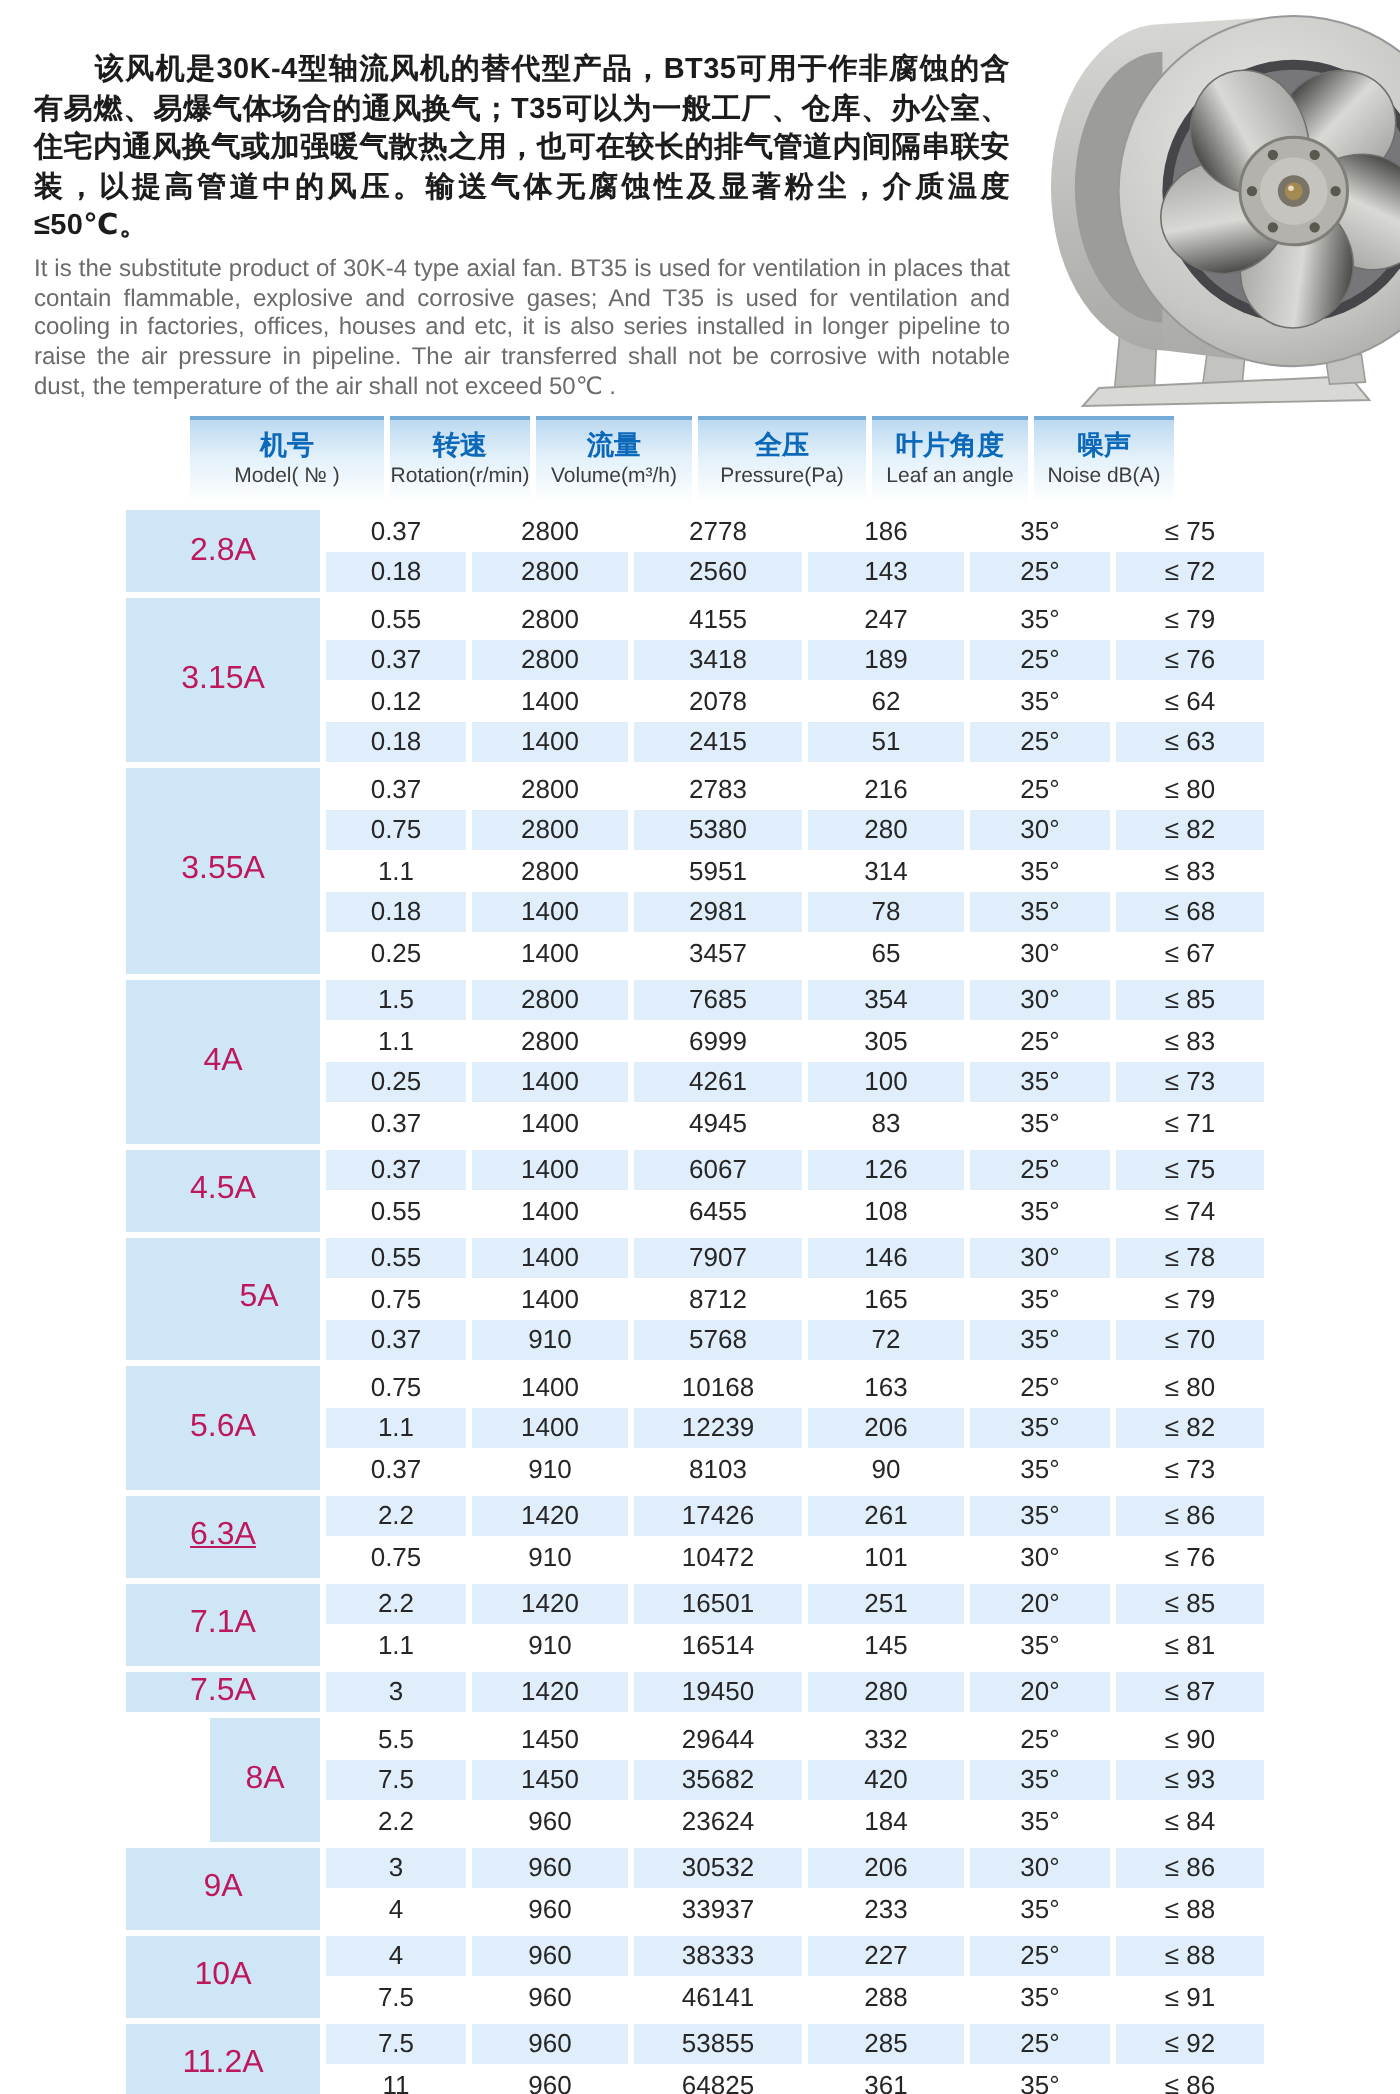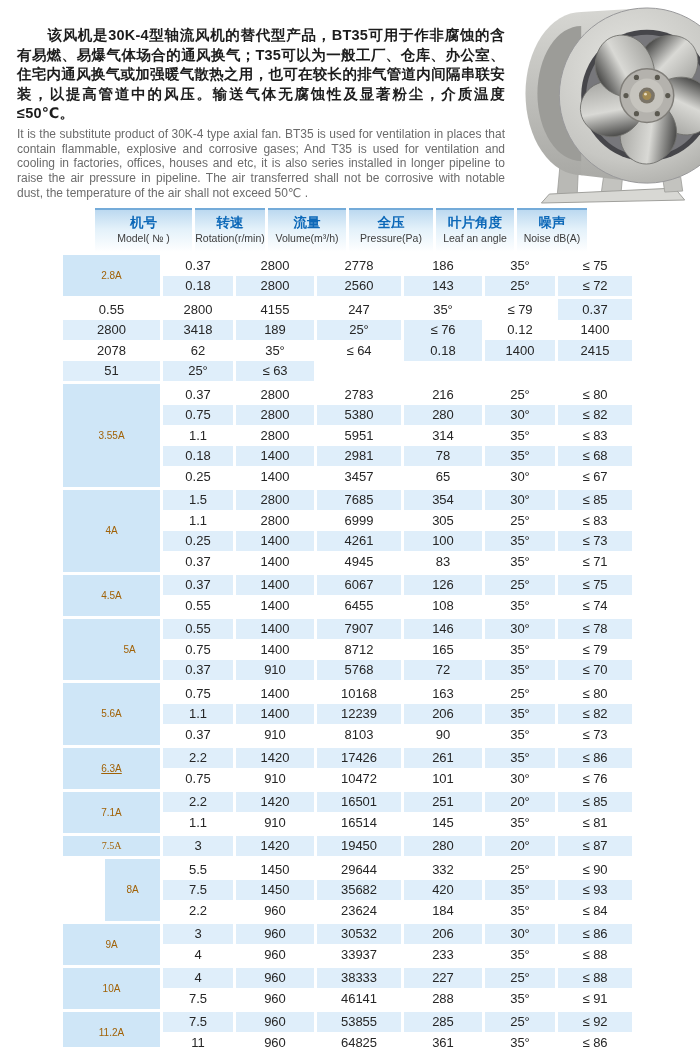--- a/index.html
+++ b/index.html
@@ -34,21 +34,21 @@
   }
   .th-cn{font-size:13.5px;font-weight:bold;color:var(--header-text-cn);line-height:18px;}
   .th-en{font-size:10.5px;color:#3d3d3d;line-height:13px;}
   .tgroup{
     display:grid;grid-template-columns:var(--cols);column-gap:3px;
     grid-auto-rows:20.5px;grid-auto-flow:row;margin-bottom:3px;
   }
   .model-cell{
     grid-column:1;background:var(--model-cell-bg);
     display:flex;align-items:center;justify-content:center;
-    font-size:10px;color:#a16207;
+    font-size:16px;color:#be185d;
   }
   .td{
     display:flex;align-items:center;justify-content:center;
     font-size:13px;color:#262626;background:#ffffff;
   }
   .td.alt{background:var(--row-alt-bg);}
   :root{
     --cols:97px 70px 78px 84px 78px 70px 74px;
     --header-text-cn:#0c68b8;
     --header-top-line:#74abd9;
@@ -156,20 +156,21 @@
       <div class="td">35°</div>
       <div class="td">≤ 75</div>
       <div class="td alt">0.18</div>
       <div class="td alt">2800</div>
       <div class="td alt">2560</div>
       <div class="td alt">143</div>
       <div class="td alt">25°</div>
       <div class="td alt">≤ 72</div>
     </div>
     <div class="tgroup">
+      <div class="model-cell" style="grid-row: 1 / span 4;">3.15A</div>
       <div class="td">0.55</div>
       <div class="td">2800</div>
       <div class="td">4155</div>
       <div class="td">247</div>
       <div class="td">35°</div>
       <div class="td">≤ 79</div>
       <div class="td alt">0.37</div>
       <div class="td alt">2800</div>
       <div class="td alt">3418</div>
       <div class="td alt">189</div>
@@ -329,21 +330,21 @@
       <div class="td alt">20°</div>
       <div class="td alt">≤ 85</div>
       <div class="td">1.1</div>
       <div class="td">910</div>
       <div class="td">16514</div>
       <div class="td">145</div>
       <div class="td">35°</div>
       <div class="td">≤ 81</div>
     </div>
     <div class="tgroup">
-      <div class="model-cell" style="grid-row: 1 / span 1; font-family: Liberation Serif, serif;">7.5A</div>
+      <div class="model-cell" style="grid-row: 1 / span 1;">7.5A</div>
       <div class="td alt">3</div>
       <div class="td alt">1420</div>
       <div class="td alt">19450</div>
       <div class="td alt">280</div>
       <div class="td alt">20°</div>
       <div class="td alt">≤ 87</div>
     </div>
     <div class="tgroup">
       <div class="model-cell" style="grid-row: 1 / span 3; margin-left: 42px;">8A</div>
       <div class="td">5.5</div>

